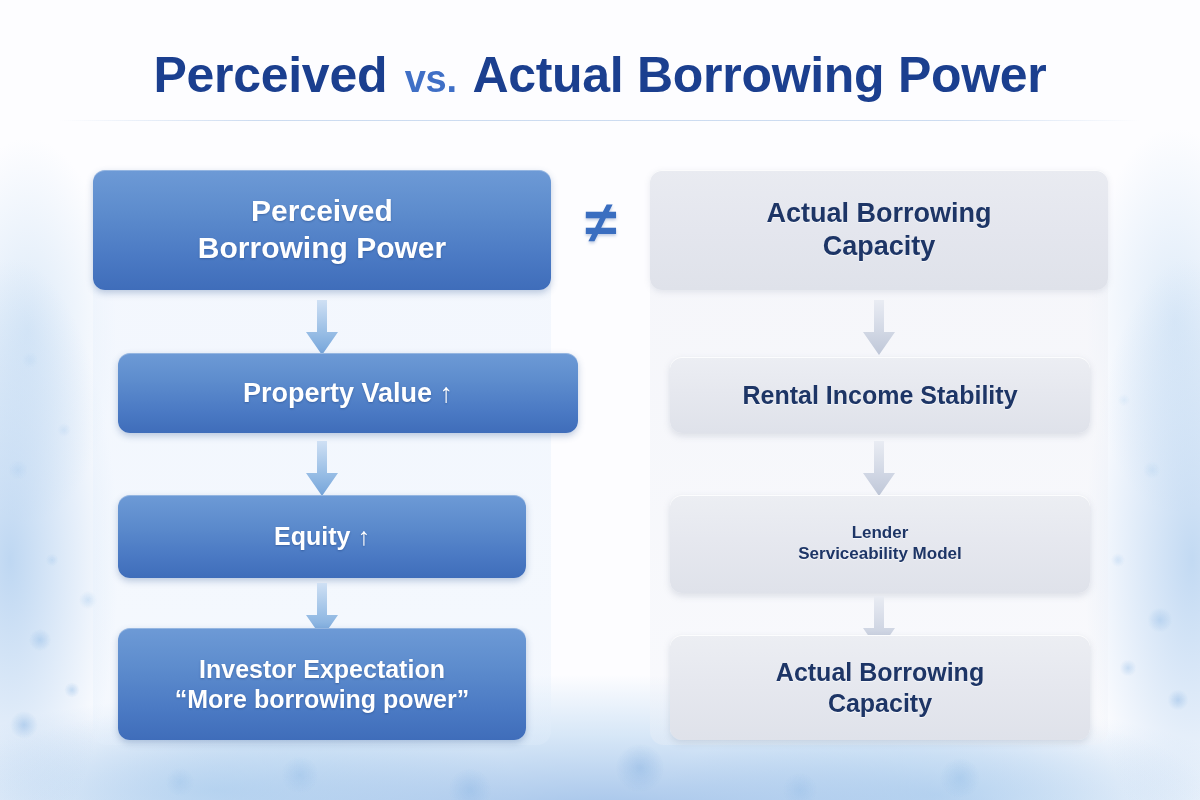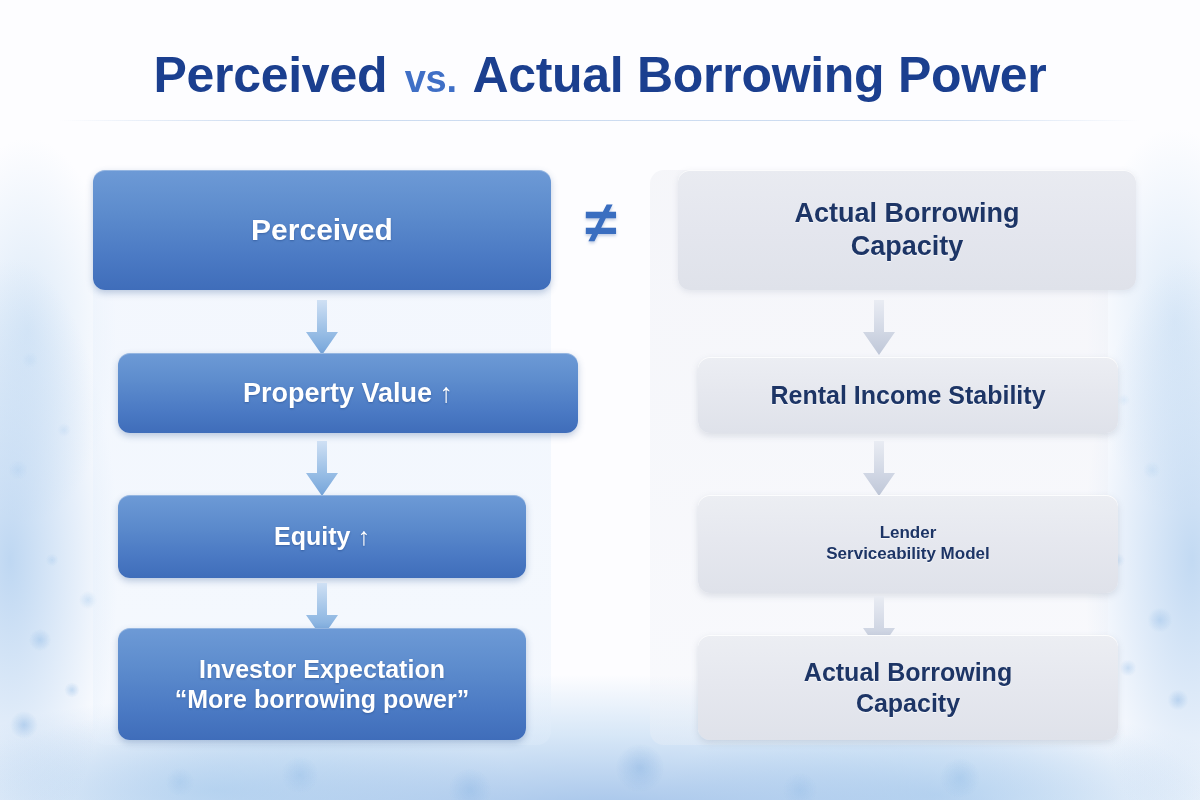--- a/index.html
+++ b/index.html
@@ -143,21 +143,20 @@
     box-shadow: 0 3px 7px rgba(50,90,150,0.30), inset 0 1px 0 rgba(255,255,255,0.28);
     text-shadow: 0 1px 2px rgba(30,65,125,0.45);
   }
   
   .node.gray {
     color: #1d3566;
     font-weight: 700;
     background: linear-gradient(180deg, #eceef3 0%, #e6e8ef 45%, #dfe2ea 100%);
     box-shadow: 0 3px 7px rgba(120,130,155,0.22), inset 0 1px 0 rgba(255,255,255,0.85);
     text-shadow: 0 1px 1px rgba(255,255,255,0.75);
-    margin-left: 28px;
   }
 
   
   .arrow {
     position: absolute;
     width: 34px;
   }
   .arrow svg { display: block; width: 34px; }
 
   
@@ -189,20 +188,21 @@
     <span class="vs">vs.</span>
     <span>Actual Borrowing Power</span>
   </div>
   <div class="title-rule"></div>
 
   <div class="col col-left"></div>
 
   <div class="node blue" style="left:93px; top:170px; width:458px; height:120px; font-size:30px;">
     <div>
       <div>Perceived</div>
+      <div>Borrowing Power</div>
     </div>
   </div>
 
   <div class="arrow" style="left:305px; top:300px;">
     <svg viewBox="0 0 34 58" xmlns="http://www.w3.org/2000/svg" aria-hidden="true">
       <defs>
         <linearGradient id="blueArrowGrad" x1="0" y1="0" x2="0" y2="1">
           <stop offset="0%" stop-color="#cfe0f4"></stop>
           <stop offset="55%" stop-color="#9cc0e6"></stop>
           <stop offset="100%" stop-color="#74a4da"></stop>

